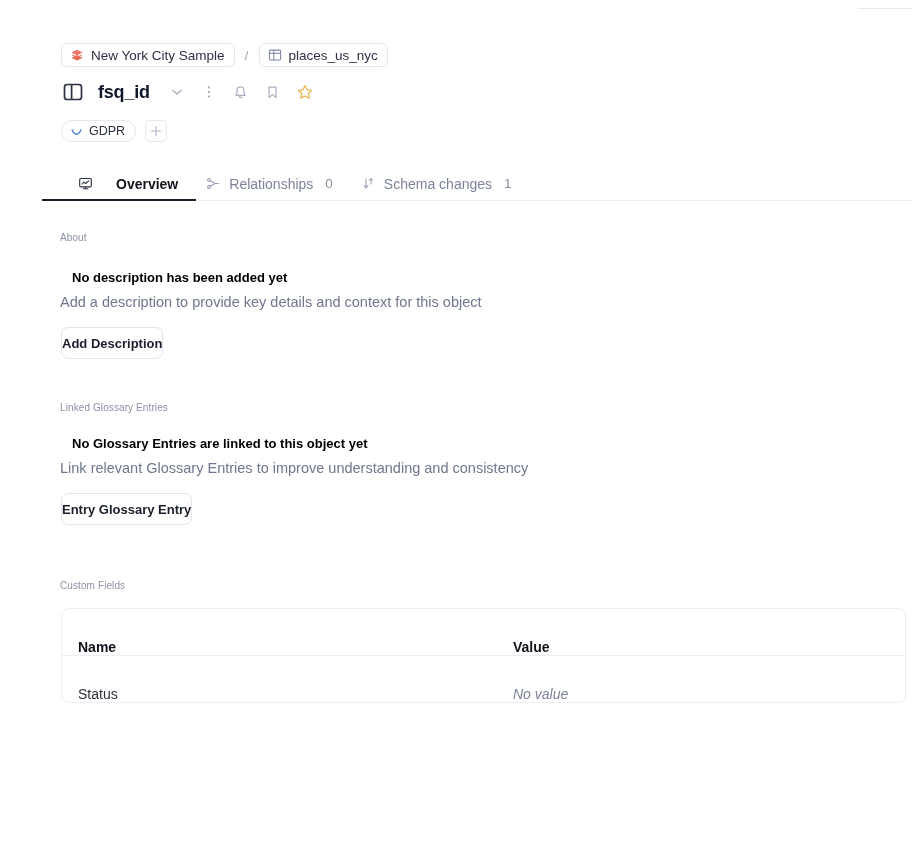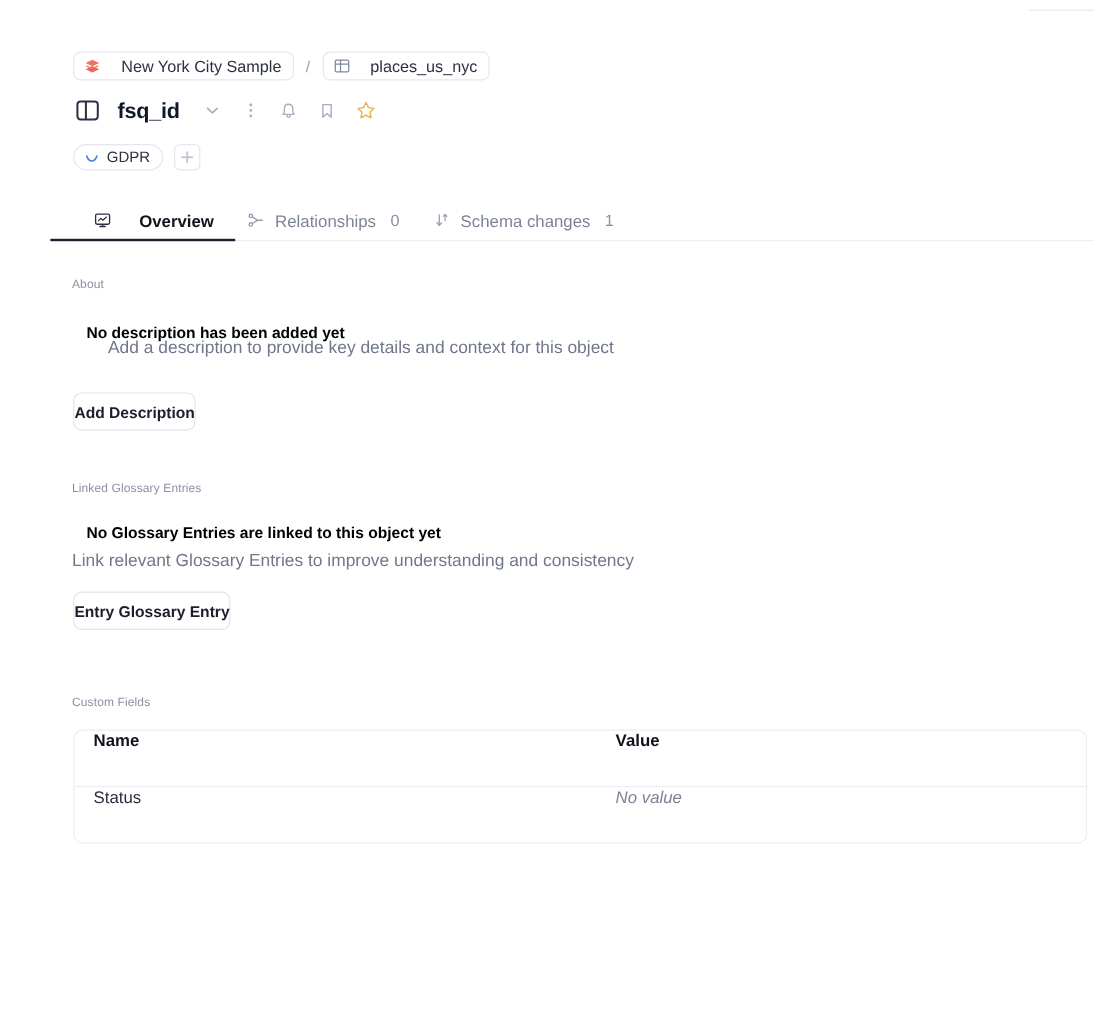--- a/index.html
+++ b/index.html
@@ -19,21 +19,21 @@
     position: absolute; top: 8px; left: 858px; width: 54px; height: 1px;
     background: #e8e9f0;
   }
 
   
   .breadcrumb {
     position: absolute; top: 43px; left: 61px;
     display: flex; align-items: center; gap: 0px;
   }
   .crumb {
-    display: inline-flex; align-items: center; gap: 17px;
+    display: inline-flex; align-items: center; gap: 7px;
     height: 24px; padding: 0 9px 0 8px;
     border: 1px solid #e6e7ee; border-radius: 6px;
     background: #fff;
     font-size: 13.5px; color: #2c3142; white-space: nowrap;
     cursor: pointer;
   }
   .crumb-sep {
     display: inline-block; width: 24px; text-align: center;
     font-size: 13px; color: #9aa0b4;
   }
@@ -125,21 +125,21 @@
     cursor: pointer;
   }
 
   
   .cf-table {
     position: absolute; left: 61px; top: 608px;
     width: 845px;
     border: 1px solid #eceef3; border-radius: 8px;
     background: #fff; overflow: hidden;
   }
-  .cf-row { display: flex; align-items: flex-start; height: 46px; }
+  .cf-row { display: flex; align-items: flex-end; height: 46px; }
   .cf-row.header { height: 47px; border-bottom: 1px solid #eceef3; }
   .cf-cell { padding: 0 0 0 16px; font-size: 14px; }
   .cf-cell.c-name { width: 435px; }
   .cf-cell.c-value { flex: 1; }
   .cf-row.header .cf-cell { font-weight: 700; color: #10131c; }
   .cf-row.body .c-name { color: #2a2f3d; }
   .cf-row.body .c-value { color: #7c8295; font-style: italic; }
 
   svg { display: block; }
 </style>
@@ -273,21 +273,21 @@
           </svg>
         </span>
         <span>Schema changes</span>
         <span class="count">1</span>
       </div>
     </div>
   </div>
 
   <div class="section-label" style="top:232px;">About</div>
   <div class="section-head" style="top:270px;">No description has been added yet</div>
-  <div class="section-sub" style="top:282px;margin-left:30px;">Add a description to provide key details and context for this object</div>
+  <div class="section-sub" style="top:294px;">Add a description to provide key details and context for this object</div>
   <button class="btn-outline" style="top:327px;">Add Description</button>
 
   <div class="section-label" style="top:402px;">Linked Glossary Entries</div>
   <div class="section-head" style="top:436px;">No Glossary Entries are linked to this object yet</div>
   <div class="section-sub" style="top:460px;">Link relevant Glossary Entries to improve understanding and consistency</div>
   <button class="btn-outline" style="top:493px;">Entry Glossary Entry</button>
 
   <div class="section-label" style="top:580px;">Custom Fields</div>
 
   <div class="cf-table">

